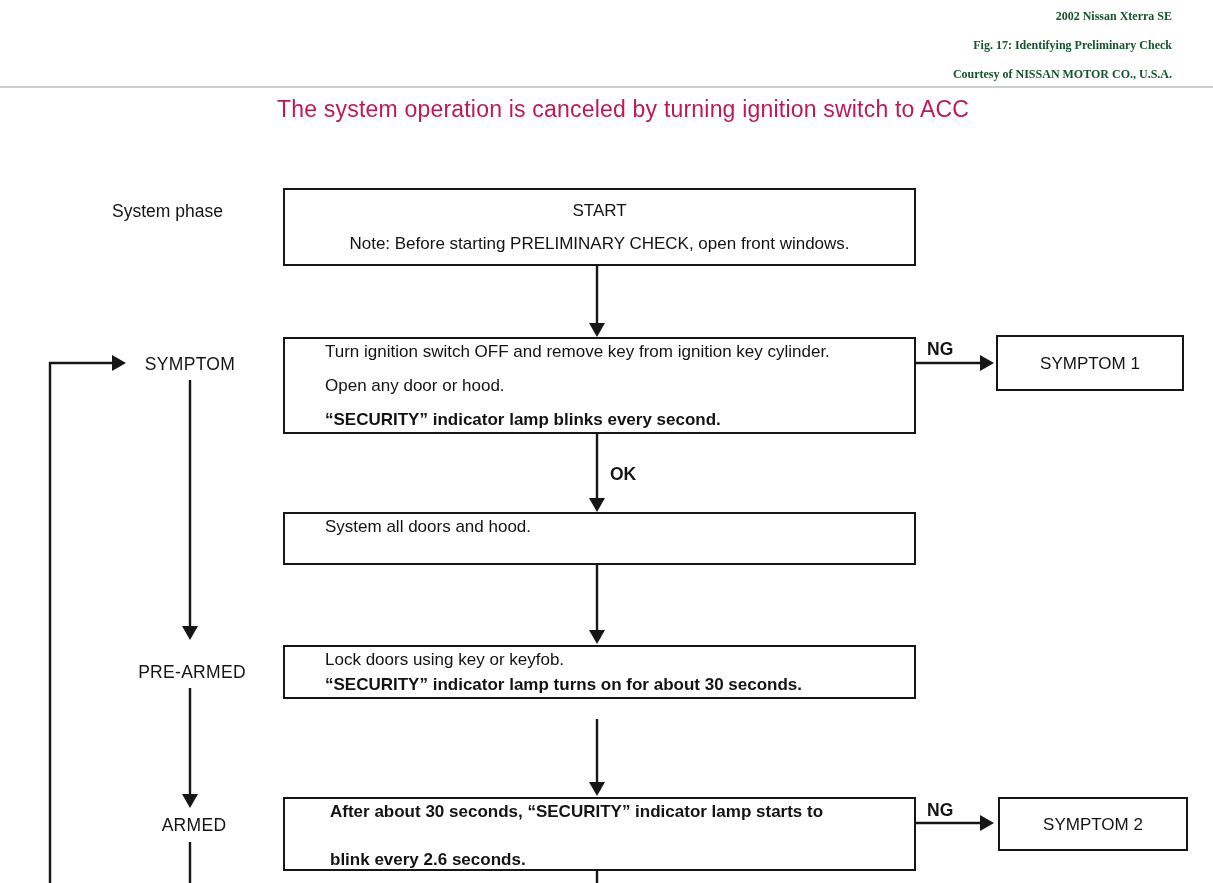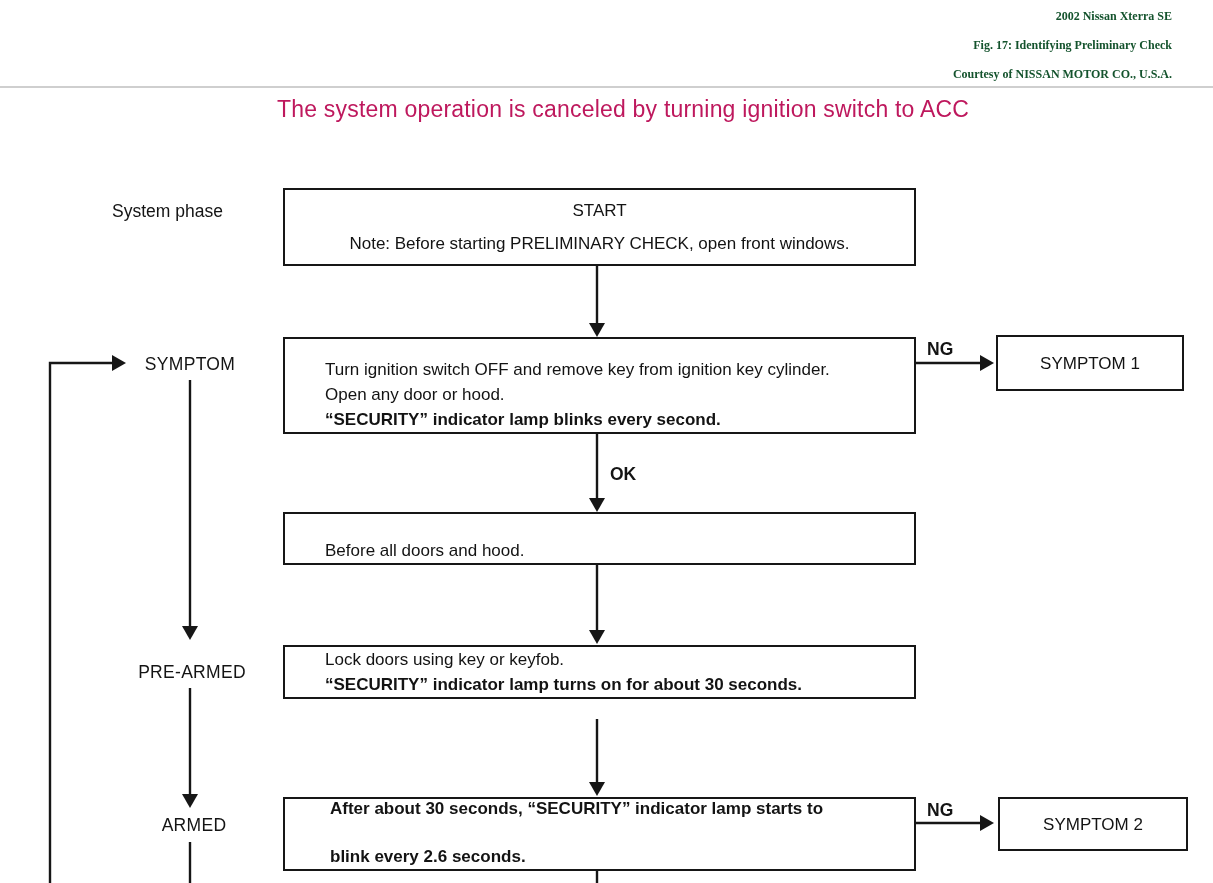--- a/index.html
+++ b/index.html
@@ -20,21 +20,21 @@
   }
   .rule{position:absolute;top:86px;left:0;width:1213px;height:2px;background:var(--rule);}
   
   .intro{position:absolute;left:277px;top:95px;font-size:23px;line-height:29.5px;color:#be185d;letter-spacing:.2px;}
   
   .fbox{
     position:absolute;border:2.5px solid var(--ink);background:#fff;
     box-sizing:border-box;font-size:17px;line-height:25px;color:#131313;
   }
   .fbox.centered{display:flex;flex-direction:column;align-items:center;justify-content:center;text-align:center;gap:8px;}
-  .fbox.lefttext{padding-left:40px;padding-right:20px;display:flex;flex-direction:column;justify-content:flex-end;}
+  .fbox.lefttext{padding-left:40px;padding-right:20px;display:flex;flex-direction:column;justify-content:space-between;}
   .b{font-weight:bold;}
   
   .lbl{position:absolute;font-size:17.5px;color:#141414;white-space:nowrap;}
   .phase{transform:translateX(-50%);letter-spacing:.3px;}
   .edge{font-weight:bold;}
   svg.wires{position:absolute;left:0;top:0;pointer-events:none;}
   .wire{stroke:var(--ink);stroke-width:2.4;fill:none;}
   .head{fill:var(--ink);stroke:none;}
 </style>
 </head>
@@ -93,21 +93,21 @@
     <div>Note: Before starting PRELIMINARY CHECK, open front windows.</div>
   </div>
 
   <div class="fbox lefttext" style="left:283px;top:337px;width:633px;height:97px;">
     <div>Turn ignition switch OFF and remove key from ignition key cylinder.</div>
     <div>Open any door or hood.</div>
     <div class="b">“SECURITY” indicator lamp blinks every second.</div>
   </div>
 
   <div class="fbox lefttext" style="left:283px;top:512px;width:633px;height:53px;">
-    <div>Before all doors and hood.</div>
+    <div>System all doors and hood.</div>
   </div>
 
   <div class="fbox lefttext" style="left:283px;top:645px;width:633px;height:54px;">
     <div>Lock doors using key or keyfob.</div>
     <div class="b">“SECURITY” indicator lamp turns on for about 30 seconds.</div>
   </div>
 
   <div class="fbox lefttext" style="left:283px;top:797px;width:633px;height:74px;padding-left:45px;gap:23px;">
     <div class="b">After about 30 seconds, “SECURITY” indicator lamp starts to</div>
     <div class="b">blink every 2.6 seconds.</div>

